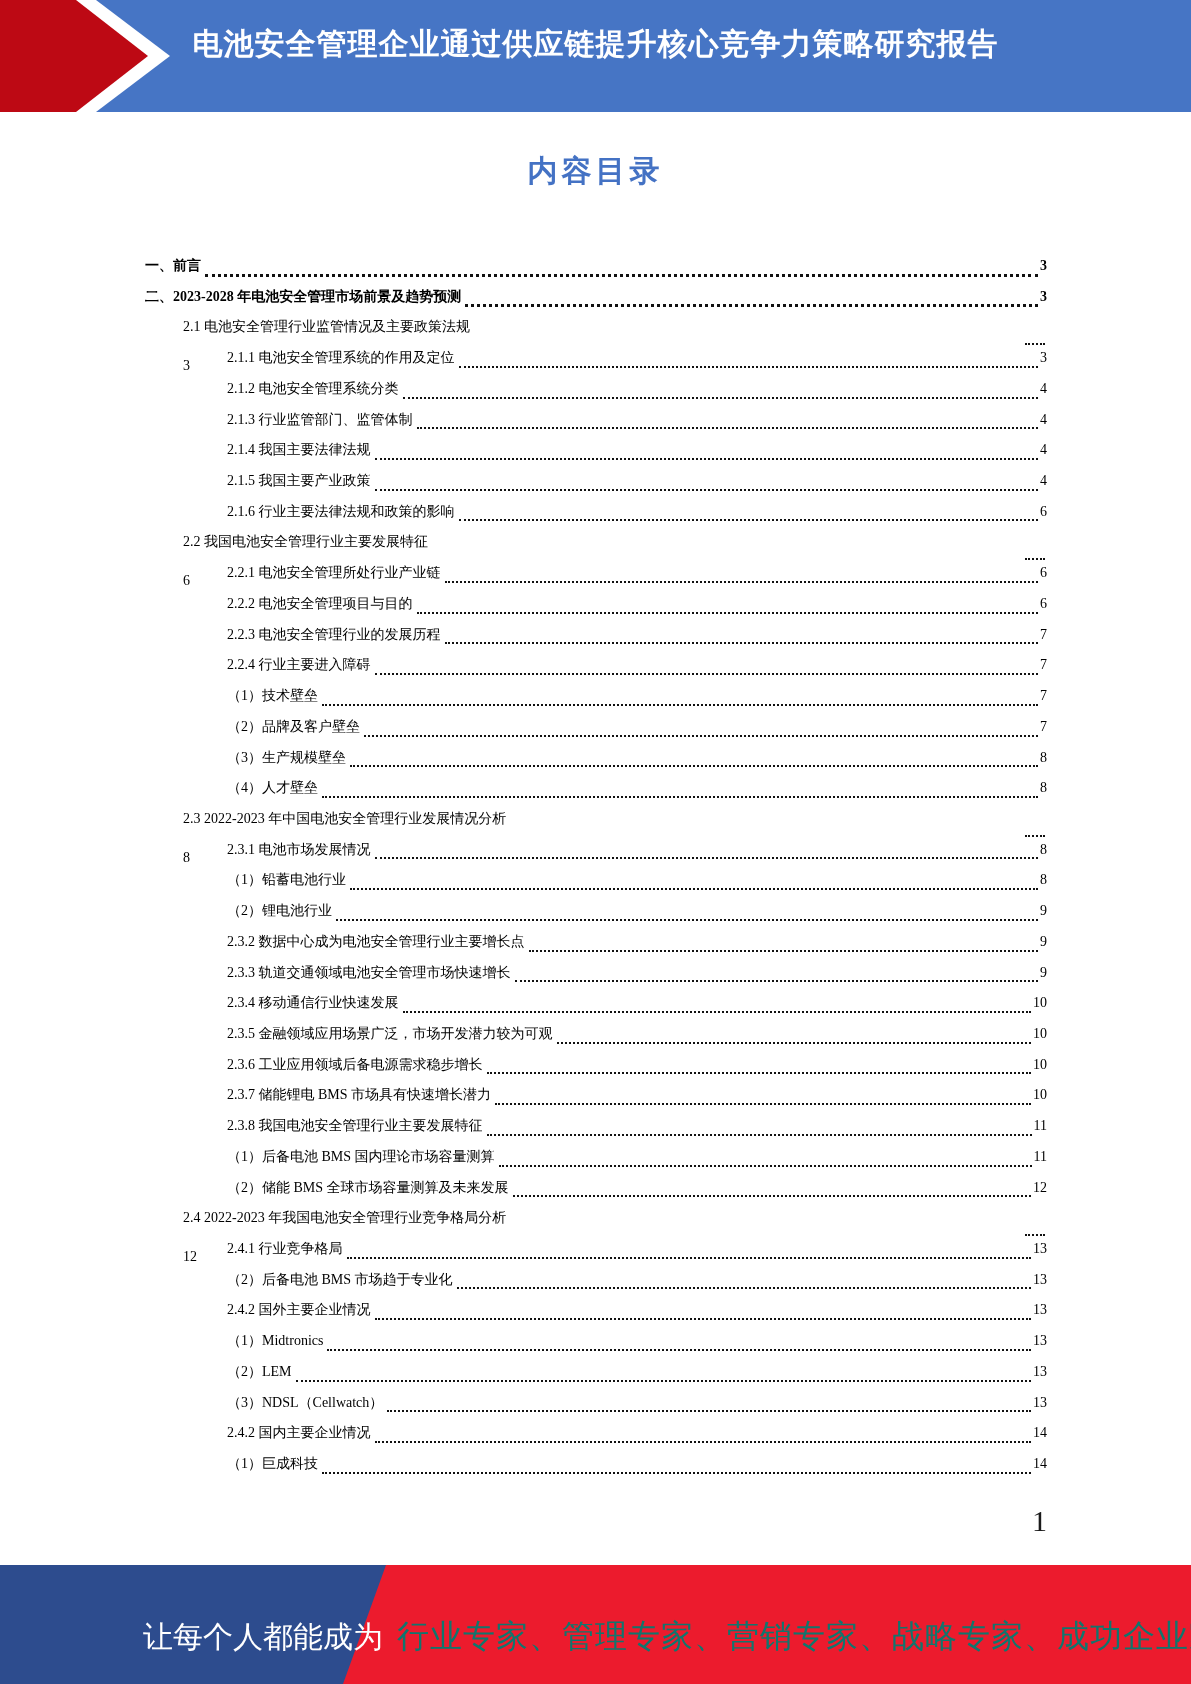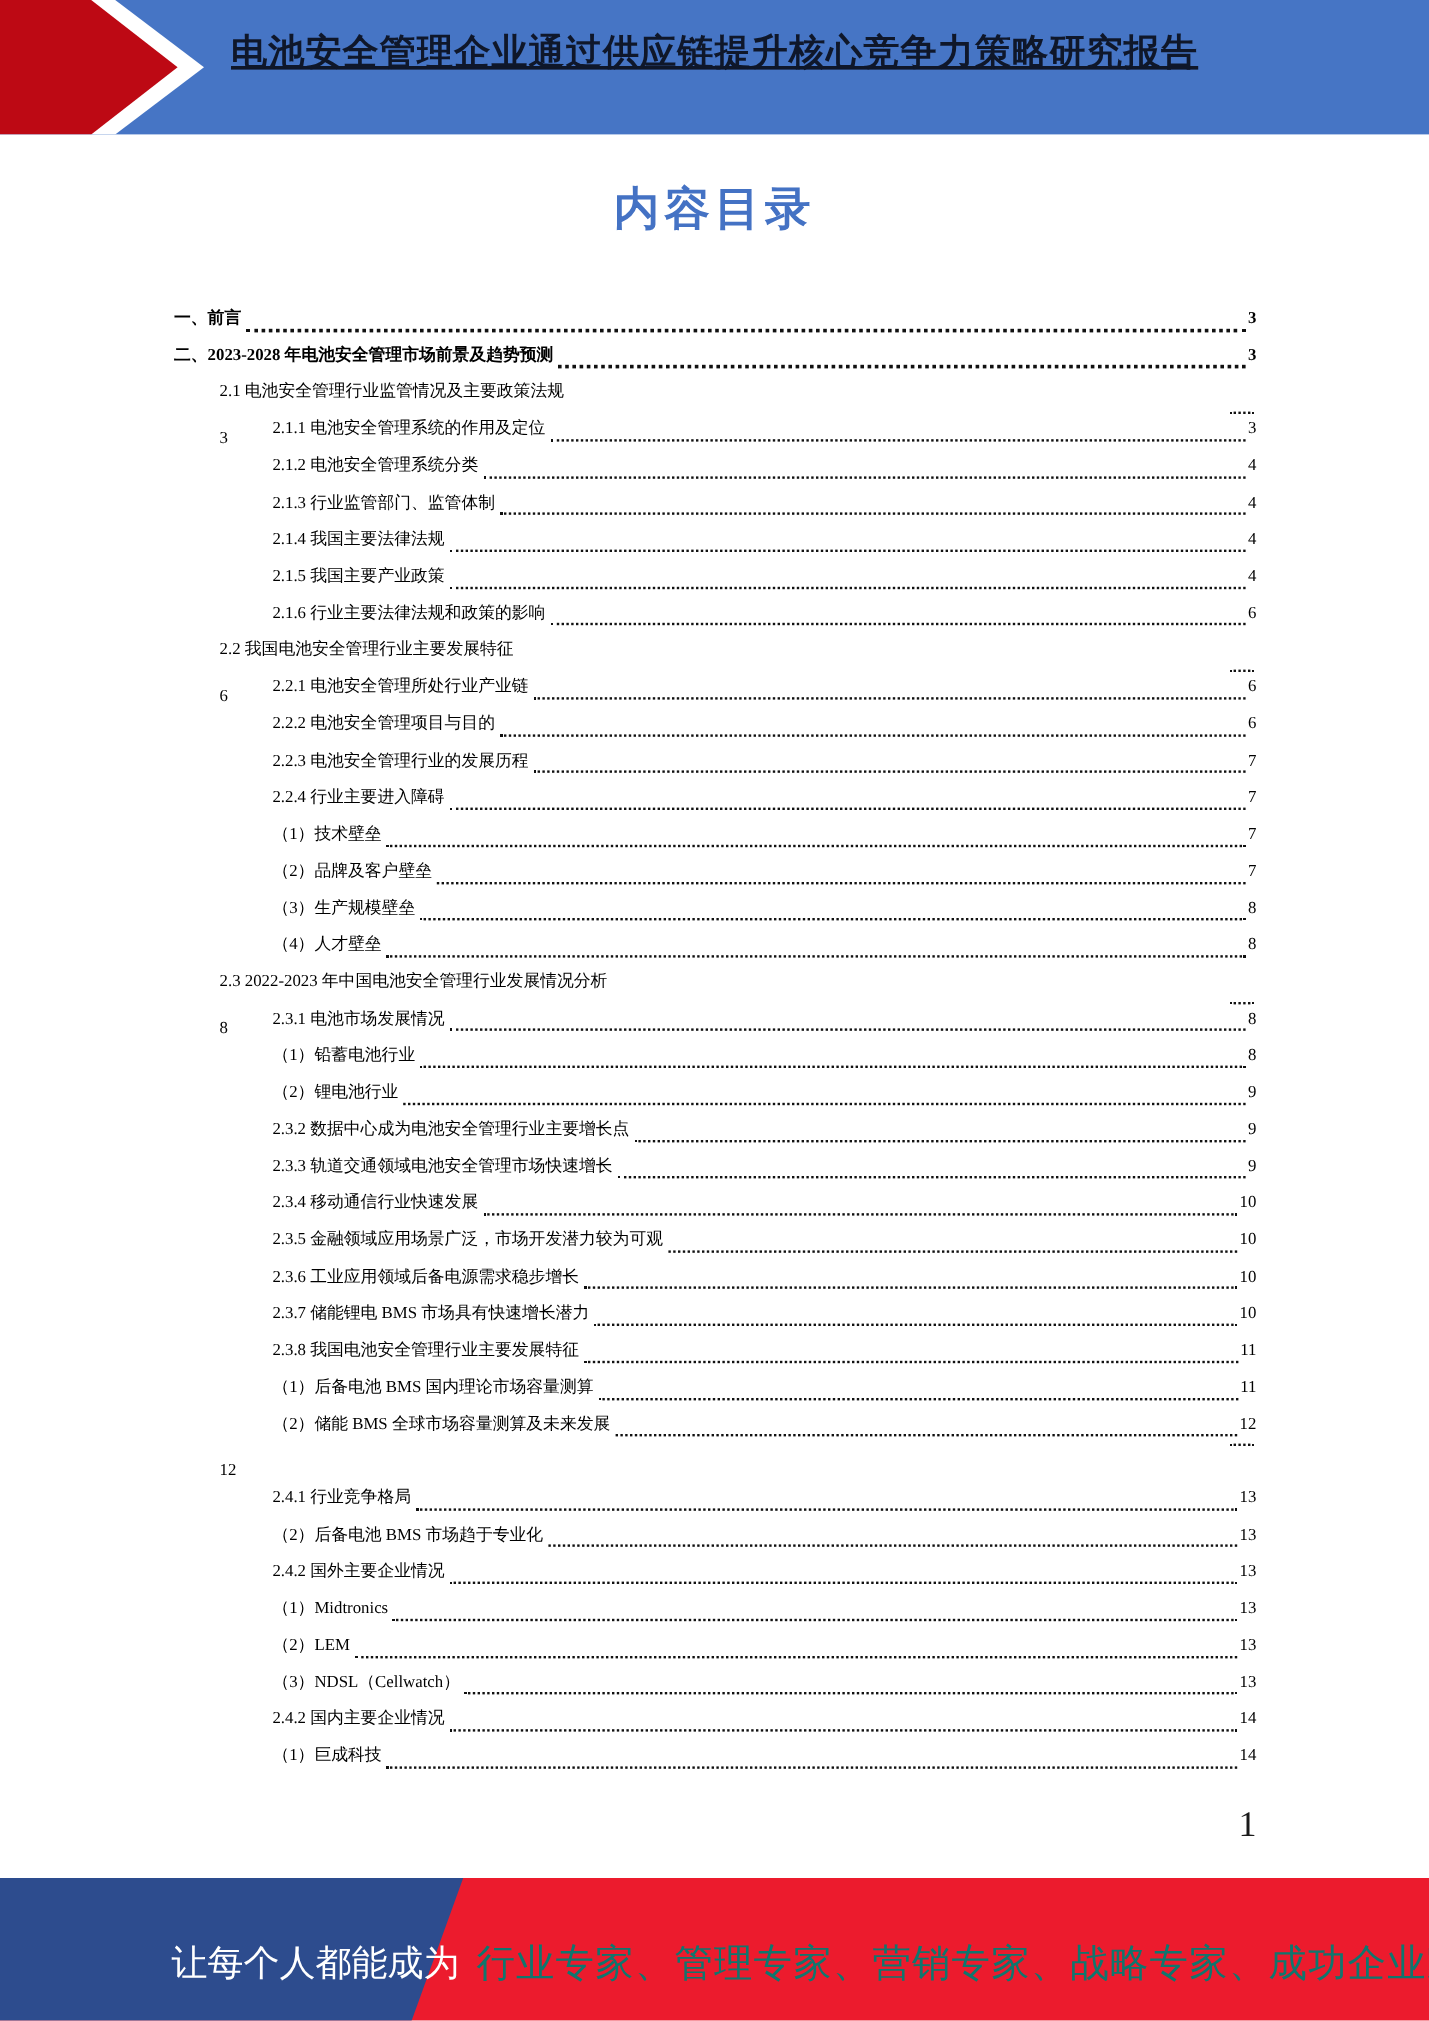--- a/index.html
+++ b/index.html
@@ -13,28 +13,27 @@
     position:absolute;left:0;top:0;width:1191px;height:112px;
     background:var(--header-bg,#4675c5);
   }
   .header-arrow{position:absolute;left:0;top:0;display:block;}
   .h-white{fill:#ffffff;}
   .h-red{fill:var(--arrow-red,#bd0914);}
   .header-title{
     position:absolute;left:0;top:0;width:100%;
     padding-top:27px;text-align:center;
     font-family:"Liberation Sans","DejaVu Sans",sans-serif;
-    font-weight:bold;font-size:30px;line-height:1.1;color:#0f172a;
+    font-weight:bold;font-size:30px;line-height:1.1;color:#ffffff;
     letter-spacing:1px;
-    text-decoration:underline;
   }
   
   .toc-heading{
     position:absolute;left:0;top:153px;width:100%;
-    text-align:center;font-weight:bold;font-size:38px;line-height:1.2;
+    text-align:center;font-weight:bold;font-size:30px;line-height:1.2;
     color:var(--heading-blue,#4472c4);letter-spacing:4px;
   }
   
   .toc-list{
     position:absolute;left:145px;top:251px;width:902px;
   }
   .toc-row{
     display:flex;align-items:baseline;height:30.72px;
     font-size:14px;line-height:30.72px;color:#000;
   }
@@ -234,20 +233,21 @@
     <span class="toc-label">（1）后备电池 BMS 国内理论市场容量测算</span>
     <span class="leader"></span>
     <span class="toc-page">11</span>
   </div>
     <div class="toc-row lvl2">
     <span class="toc-label">（2）储能 BMS 全球市场容量测算及未来发展</span>
     <span class="leader"></span>
     <span class="toc-page">12</span>
   </div>
     <div class="toc-row lvl1">
+    <span class="toc-label">2.4 2022-2023 年我国电池安全管理行业竞争格局分析</span>
     <span class="leader"></span>
     <span class="toc-page">12</span>
   </div>
     <div class="toc-row lvl2">
     <span class="toc-label">2.4.1  行业竞争格局</span>
     <span class="leader"></span>
     <span class="toc-page">13</span>
   </div>
     <div class="toc-row lvl2">
     <span class="toc-label">（2）后备电池 BMS 市场趋于专业化</span>

